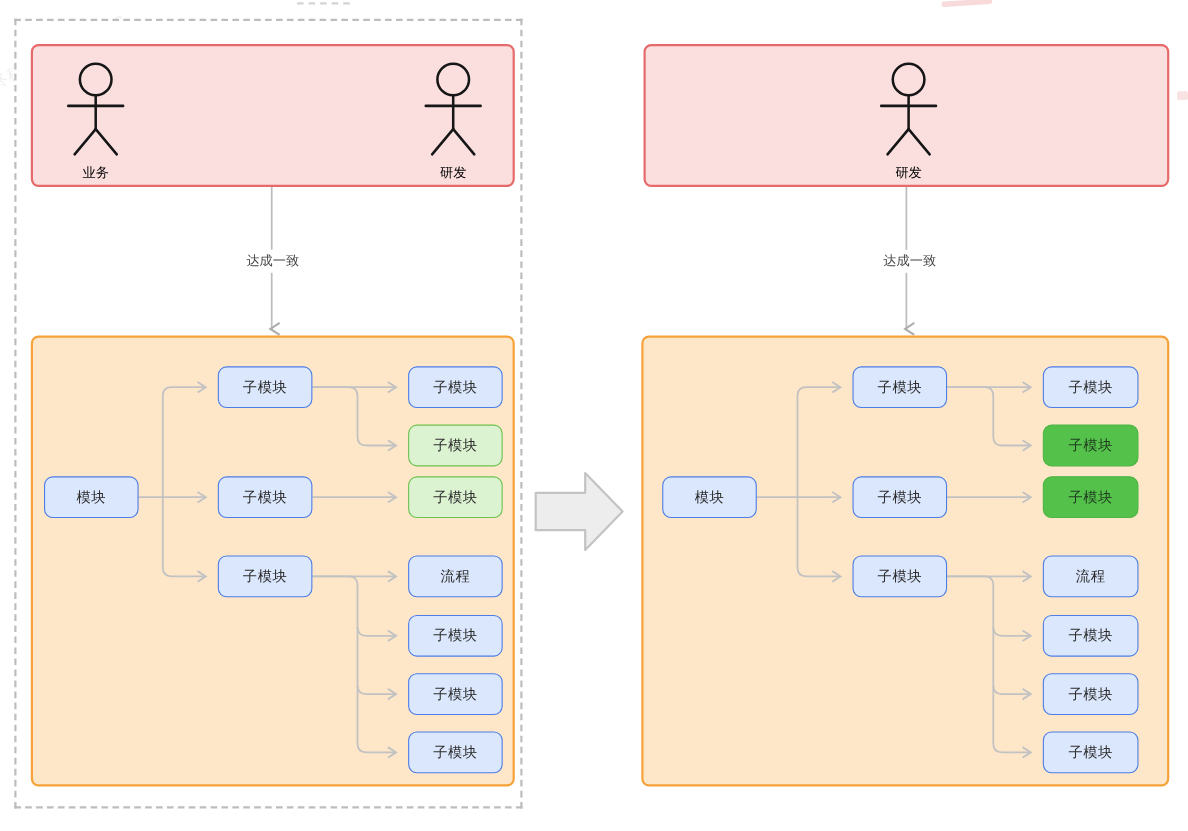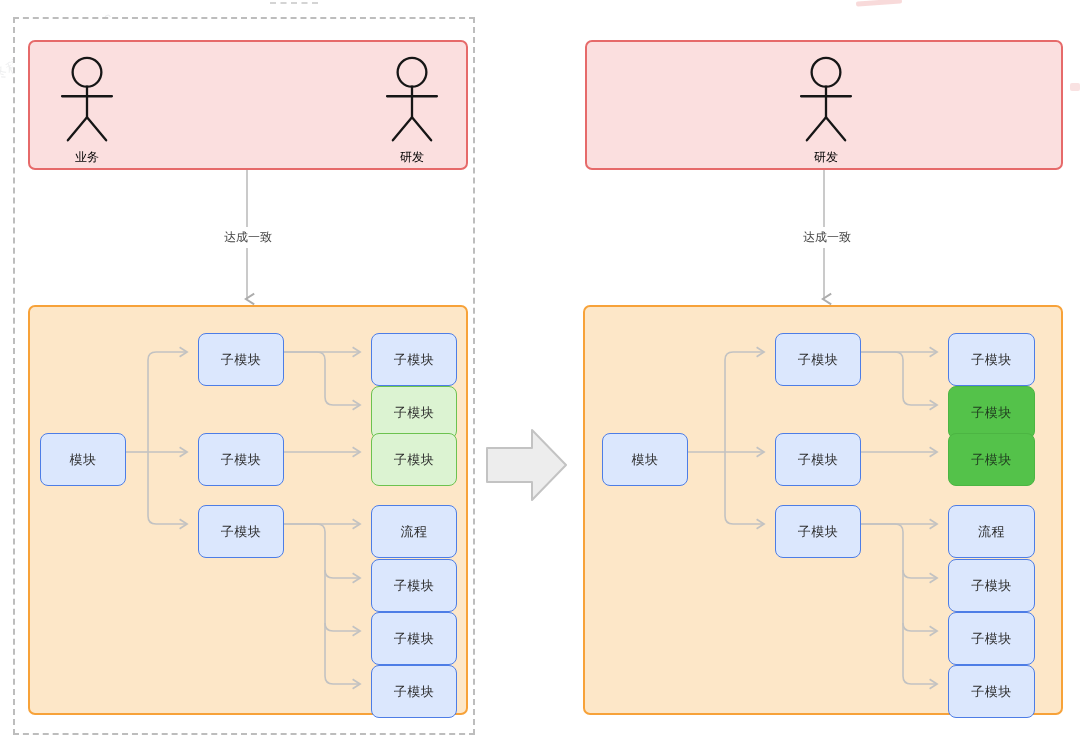--- a/index.html
+++ b/index.html
@@ -35,21 +35,21 @@
   }
 
   .orange-box{
     position:absolute;background:#fde7c8;border:2px solid #f7a239;border-radius:7px;box-sizing:border-box;
   }
   .orange-left{left:28px;top:305px;width:440px;height:410px;}
   .orange-right{left:583px;top:305px;width:480px;height:410px;}
   .flow-svg{position:absolute;left:0;top:0;}
 
   .node{
-    position:absolute;width:86px;height:53px;border-radius:8px;box-sizing:border-box;
+    position:absolute;width:86px;height:38px;border-radius:8px;box-sizing:border-box;
     display:flex;align-items:center;justify-content:center;
     font-size:13px;color:#2d2d2d;letter-spacing:.5px;
   }
   .node.blue{background:#dbe7fd;border:1.6px solid #4d7de6;}
   .node.green-light{background:#dcf3d2;border:1.6px solid #6cc24f;}
   .node.green-solid{background:#54c24a;border:1.6px solid #4cb543;color:#1f3a1f;}
 
   .big-arrow{position:absolute;left:485px;top:427px;}
 </style>
 </head>

